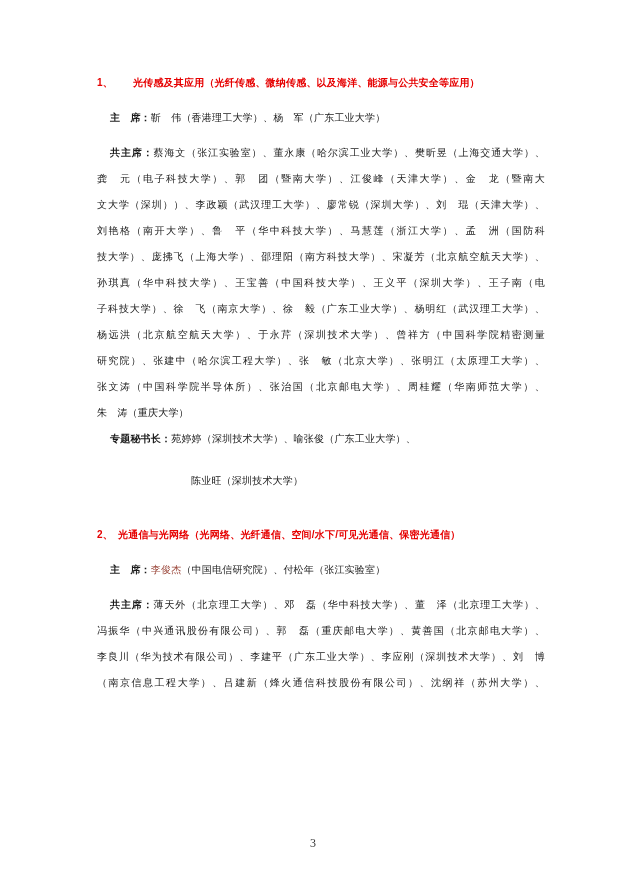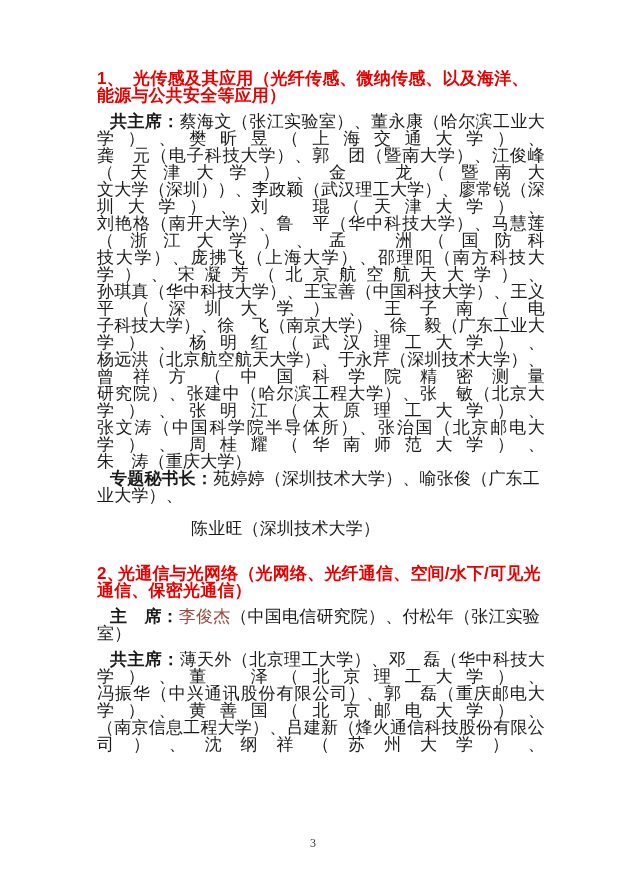--- a/index.html
+++ b/index.html
@@ -2,21 +2,21 @@
 <html style="--heading-color: #e60000; --chair-name-color: #9c4a3e;"><head>
 <meta charset="utf-8">
 <style>
   html,body{margin:0;padding:0}
   body{
     width:626px;height:889px;background:#ffffff;
     font-family:"Liberation Sans","DejaVu Sans",sans-serif;
     color:#1a1a1a;position:relative;overflow:hidden;
   }
   .page{position:absolute;inset:0;padding:70px 81px 0 97px;box-sizing:border-box}
-  .line{line-height:17px;font-size:17px;letter-spacing:.2px}
+  .line{line-height:26px;font-size:10px;letter-spacing:.2px}
   .fill{text-align:justify;text-align-last:justify}
   .sp{margin-top:9px}
   .sp2{}
   .cont{margin-left:94px;margin-top:16px}
   .ind{text-indent:13px}
   .section{margin-top:28px}
   .section:first-child{margin-top:0}
   .heading-line{color:var(--heading-color,#e60000);font-weight:bold}
   .num{display:inline-block;width:21px;text-indent:0}
   .num.wide{width:36px}
@@ -30,20 +30,21 @@
 </head>
 <body style="background: rgb(255, 255, 255);">
 
 <div class="page">
   <div id="sections">
   <div class="section">
     <div class="heading">
           <div class="line heading-line"><span class="num wide">1、</span><span>光传感及其应用（光纤传感、微纳传感、以及海洋、能源与公共安全等应用）</span></div>
         </div>
     <div class="body">
+          <div class="line sp ind"><span class="label">主　席：</span><span>靳　伟（香港理工大学）、杨　军（广东工业大学）</span></div>
           <div class="line sp ind fill"><span class="label">共主席：</span><span>蔡海文（张江实验室）、董永康（哈尔滨工业大学）、樊昕昱（上海交通大学）、</span></div>
           <div class="line fill">龚　元（电子科技大学）、郭　团（暨南大学）、江俊峰（天津大学）、金　龙（暨南大</div>
           <div class="line fill">文大学（深圳））、李政颖（武汉理工大学）、廖常锐（深圳大学）、刘　琨（天津大学）、</div>
           <div class="line fill">刘艳格（南开大学）、鲁　平（华中科技大学）、马慧莲（浙江大学）、孟　洲（国防科</div>
           <div class="line fill">技大学）、庞拂飞（上海大学）、邵理阳（南方科技大学）、宋凝芳（北京航空航天大学）、</div>
           <div class="line fill">孙琪真（华中科技大学）、王宝善（中国科技大学）、王义平（深圳大学）、王子南（电</div>
           <div class="line fill">子科技大学）、徐　飞（南京大学）、徐　毅（广东工业大学）、杨明红（武汉理工大学）、</div>
           <div class="line fill">杨远洪（北京航空航天大学）、于永芹（深圳技术大学）、曾祥方（中国科学院精密测量</div>
           <div class="line fill">研究院）、张建中（哈尔滨工程大学）、张　敏（北京大学）、张明江（太原理工大学）、</div>
           <div class="line fill">张文涛（中国科学院半导体所）、张治国（北京邮电大学）、周桂耀（华南师范大学）、</div>
@@ -54,19 +55,20 @@
   </div>
 
   <div class="section">
     <div class="heading">
           <div class="line heading-line"><span class="num">2、</span><span>光通信与光网络（光网络、光纤通信、空间/水下/可见光通信、保密光通信）</span></div>
         </div>
     <div class="body">
           <div class="line sp ind"><span class="label">主　席：</span><span class="rname">李俊杰</span><span>（中国电信研究院）、付松年（张江实验室）</span></div>
           <div class="line sp ind fill"><span class="label">共主席：</span><span>薄天外（北京理工大学）、邓　磊（华中科技大学）、董　泽（北京理工大学）、</span></div>
           <div class="line fill">冯振华（中兴通讯股份有限公司）、郭　磊（重庆邮电大学）、黄善国（北京邮电大学）、</div>
+          <div class="line fill">李良川（华为技术有限公司）、李建平（广东工业大学）、李应刚（深圳技术大学）、刘　博</div>
           <div class="line fill">（南京信息工程大学）、吕建新（烽火通信科技股份有限公司）、沈纲祥（苏州大学）、</div>
         </div>
   </div>
 
 </div>
   <div class="page-number">3</div>
 </div>
 
 </body></html>

